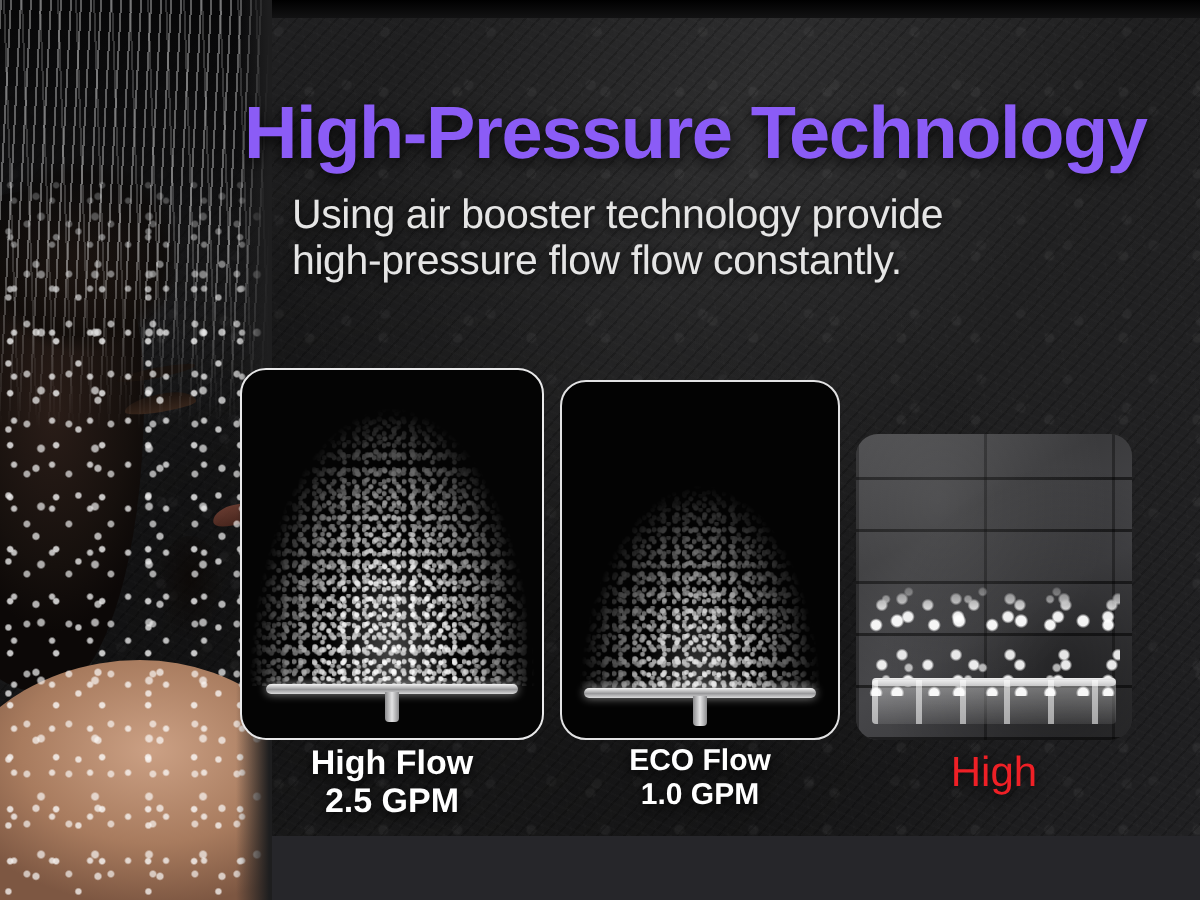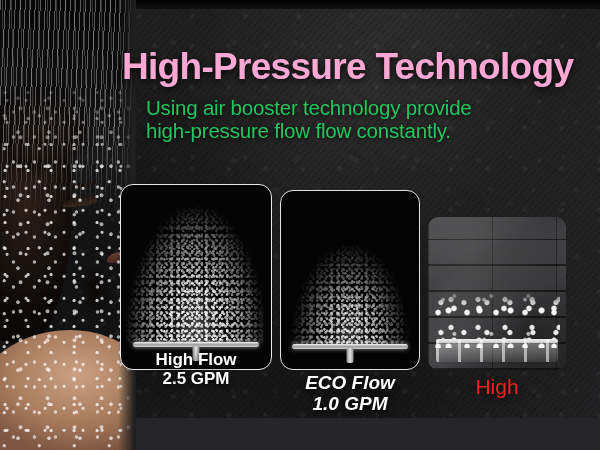--- a/index.html
+++ b/index.html
@@ -127,26 +127,26 @@
   }
   .hero-fade-r {
     position:absolute; right:0; top:0; width:18px; height:450px;
     background:linear-gradient(90deg, transparent, #1e1e1f 92%);
   }
 
   
   .headline {
     position:absolute; left:122px; top:48px; width:470px;
     font-size:37px; font-weight:700; letter-spacing:-.7px;
-    color:#f9a8d4; line-height:1.02; white-space:nowrap;
+    color:#8b5cf6; line-height:1.02; white-space:nowrap;
     text-shadow:0 2px 7px rgba(0,0,0,.85);
   }
   .subhead {
     position:absolute; left:146px; top:96px; width:440px;
-    font-size:20.5px; font-weight:400; color:#22c55e;
+    font-size:20.5px; font-weight:400; color:#e5e5e5;
     line-height:1.13; letter-spacing:-.2px;
     text-shadow:0 1px 5px rgba(0,0,0,.8);
   }
 
   
   .panel { position:absolute; overflow:hidden; }
 
   .panel-1 {
     left:120px; top:184px; width:152px; height:186px;
     border:1.6px solid #e9e9ea; border-radius:13px;
@@ -267,22 +267,22 @@
     border-radius:2px;
   }
 
   
   .caption {
     position:absolute; text-align:center;
     font-weight:700; line-height:1.1;
     color:#ffffff;
     text-shadow:0 2px 6px rgba(0,0,0,.9);
   }
-  .cap-1 { left:120px; top:351px; width:152px; font-size:17px;text-align:center; }
-  .cap-2 { left:278px; top:373px; width:144px; font-size:19px;font-style:italic; }
+  .cap-1 { left:120px; top:373px; width:152px; font-size:17px;text-align:center; }
+  .cap-2 { left:278px; top:373px; width:144px; font-size:15px; }
   .cap-3 {
     left:428px; top:375px; width:138px; font-size:21px;
     font-weight:400; color:#ef2026;
     text-shadow:0 2px 6px rgba(0,0,0,.75);
   }
   .cap-line2 { display:block; }
 </style>
 </head>
 <body>
 

